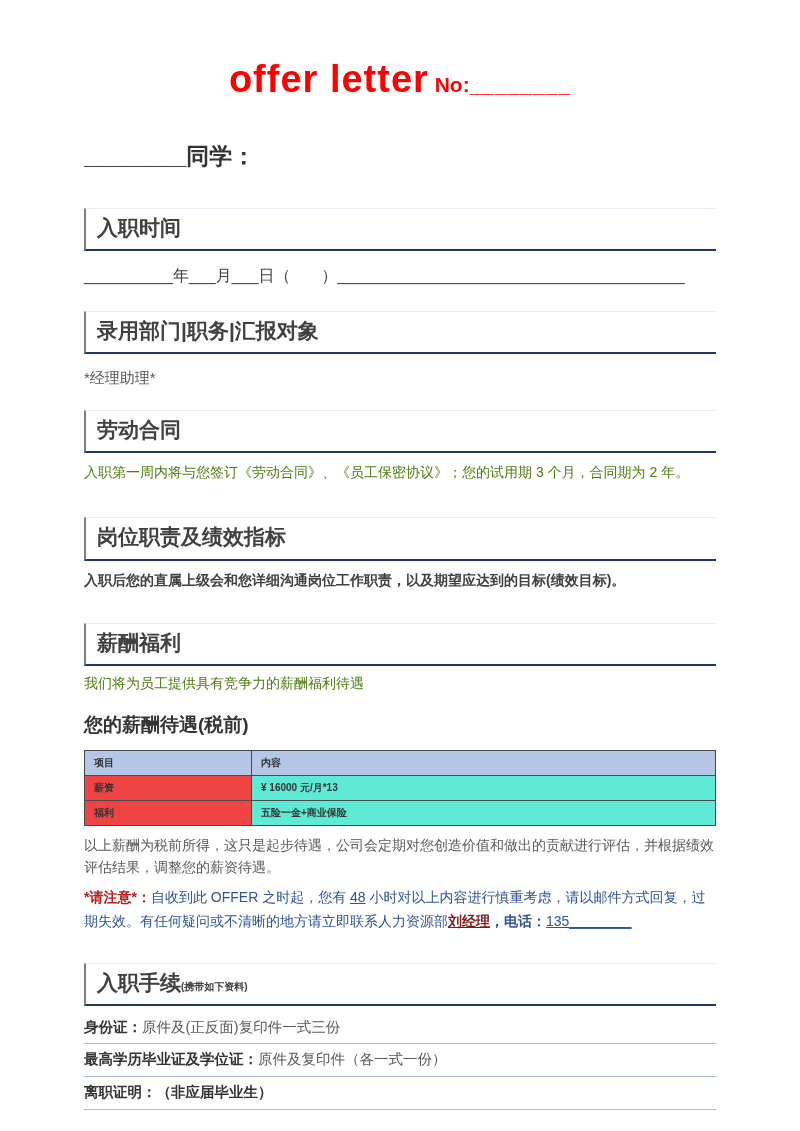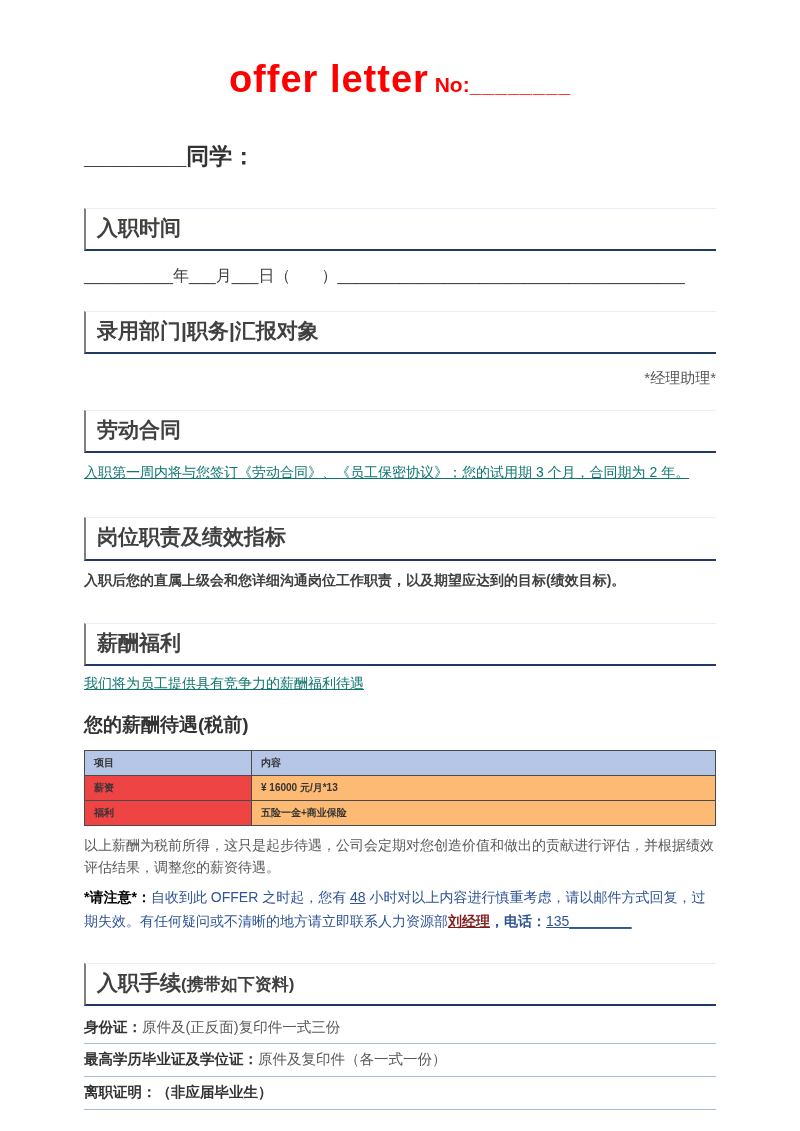--- a/index.html
+++ b/index.html
@@ -25,48 +25,48 @@
   
   .sec{
     margin-top:30px;
     border-left:2px solid #7f7f7f;
     border-bottom:2px solid #1f3864;
     border-top:1px solid #e9eff8;
     padding:7px 0 9px 11px;
     font-size:21px;font-weight:bold;color:#404040;
     line-height:1.15;
   }
-  .sec .sec-small{font-size:17px;font-weight:bold;color:#404040;text-align:right;}
+  .sec .sec-small{font-size:10px;font-weight:bold;color:#404040;text-align:right;}
 
   .dateline{font-size:16px;color:#404040;margin:15px 0 0 0;white-space:pre;}
 
-  .value-line{font-size:15px;color:#555;margin:15px 0 0 0;text-align:right;}
+  .value-line{font-size:15px;color:#555;margin:15px 0 0 0;}
 
-  .body-gray{font-size:14px;color:#0f766e;margin:9px 0 0 0;line-height:1.5;text-decoration:underline;}
+  .body-gray{font-size:14px;color:#4d7c0f;margin:9px 0 0 0;line-height:1.5;}
   .body-bold{font-size:14px;font-weight:bold;color:#404040;margin:9px 0 0 0;line-height:1.5;}
 
   .subhead{font-size:19px;font-weight:bold;color:#333;margin:18px 0 12px 0;}
 
   
   table.salary{border-collapse:collapse;width:100%;table-layout:fixed;}
   table.salary td{
     border:1px solid #4a4a4a;
     font-size:10px;color:#333;
     padding:3px 9px;height:18px;
     vertical-align:middle;
   }
   table.salary .col-item{width:148px;}
   table.salary tr.thead td{background:#b5c6e6;font-weight:bold;}
   table.salary td.cell-item{background:#ef4444;font-weight:bold;}
-  table.salary td.cell-value{background:#fdba74;font-weight:bold;}
+  table.salary td.cell-value{background:#5eead4;font-weight:bold;}
 
   .salary-note{font-size:14px;color:#595959;margin:8px 0 0 0;line-height:1.6;}
 
   .notice{font-size:14px;margin:8px 0 0 0;line-height:1.65;}
-  .notice .n-label{color:#000000;font-weight:bold;}
+  .notice .n-label{color:#b91c1c;font-weight:bold;}
   .notice .n-blue{color:#2f5496;}
   .notice .n-hours{color:#2f5496;text-decoration:underline;}
   .notice .n-manager{color:#7f1d1d;font-weight:bold;text-decoration:underline;}
   .notice .n-bold{color:#2f5496;font-weight:bold;}
   .notice .n-phone{color:#2f5496;text-decoration:underline;}
 
   
   .checklist{margin-top:6px;}
   .chk-row{font-size:14.5px;padding:6px 0 6px 0;line-height:1.35;}
   .chk-row.divided{border-bottom:1px solid #a9bcd6;}

